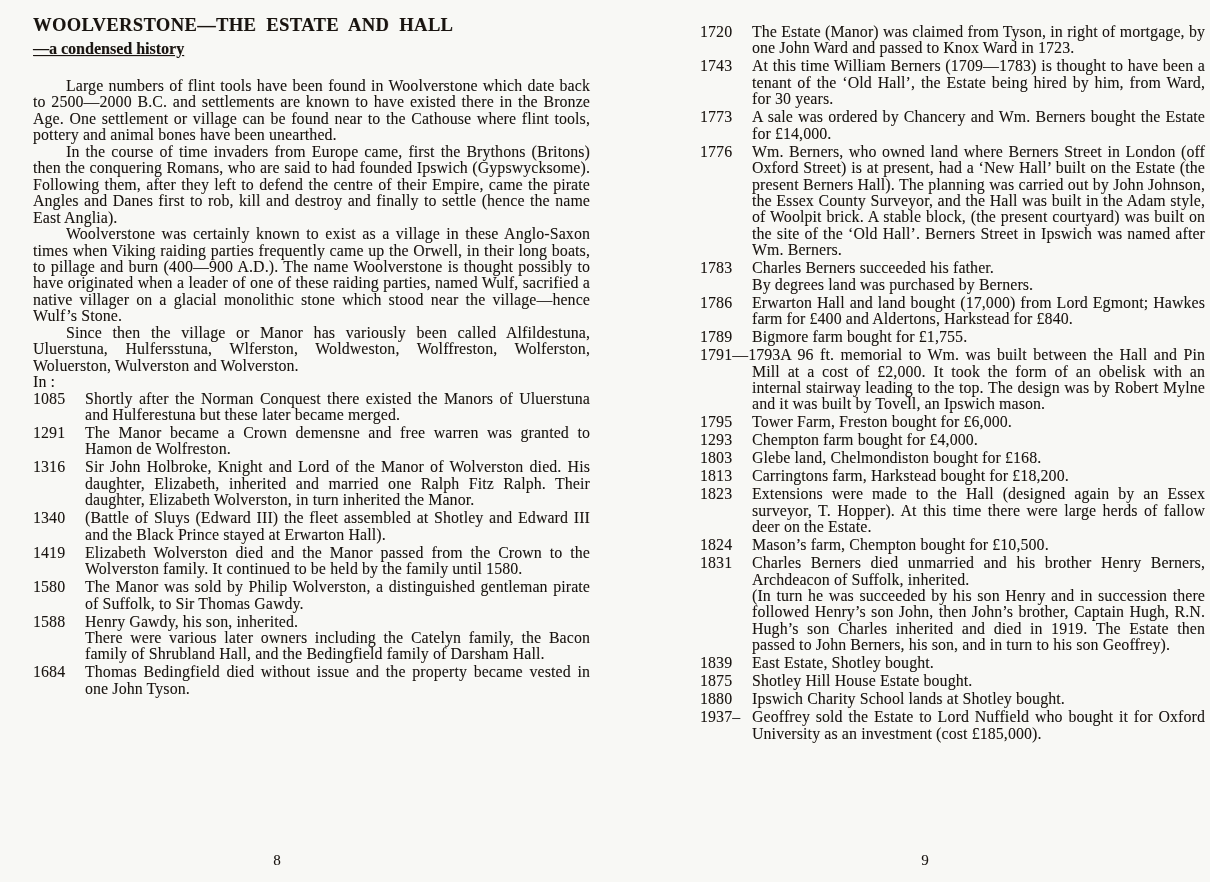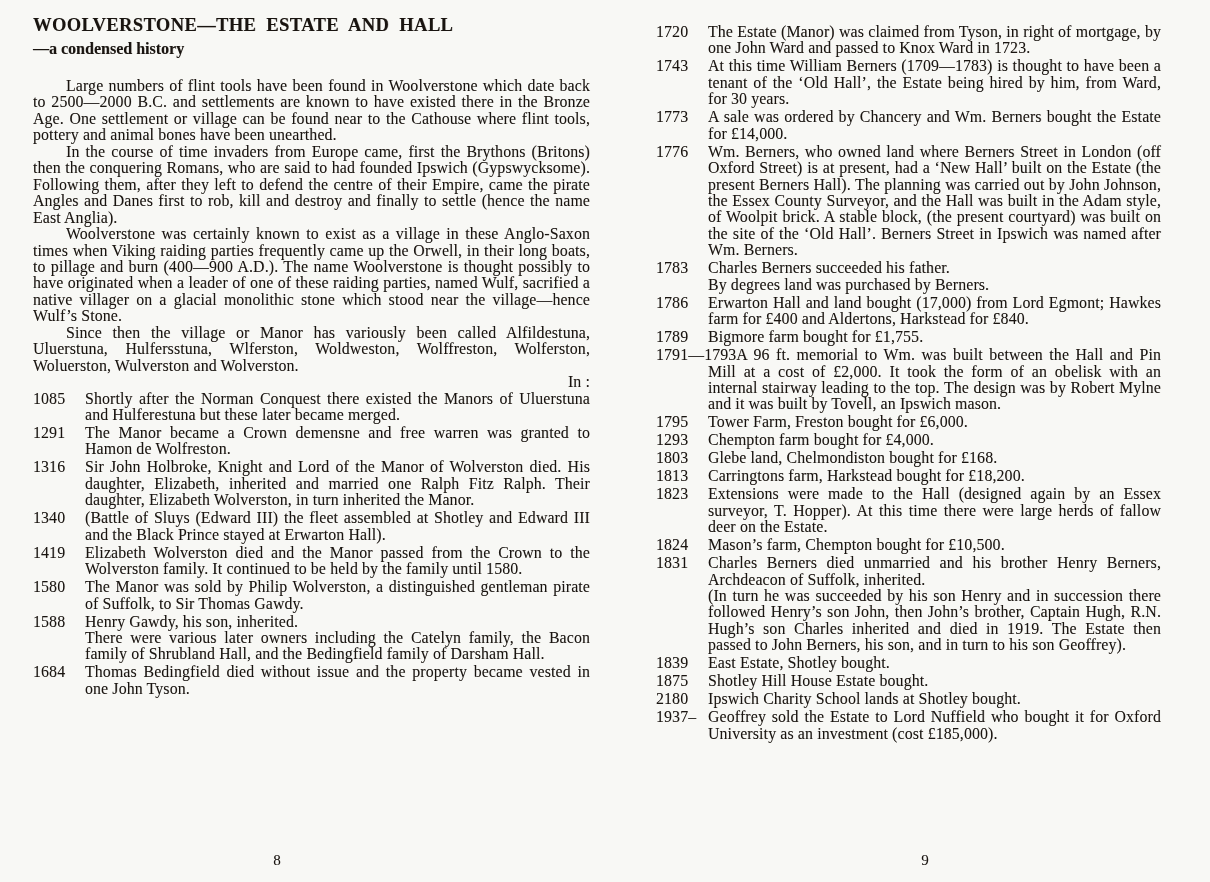--- a/index.html
+++ b/index.html
@@ -7,53 +7,53 @@
     width: 1210px; height: 882px;
     background: #f8f8f5;
     overflow: hidden;
     position: relative;
     font-family: "Liberation Serif", "DejaVu Serif", serif;
     color: #191410;
   }
   .book { position: absolute; inset: 0; }
   .page { position: absolute; }
   .page-left  { left: 33px;  top: 14px; width: 557px; }
-  .page-right { left: 656px; top: 24px; width: 505px; }
+  .page-right { left: 700px; top: 24px; width: 505px; }
 
   .doc-title {
     margin: 0;
     font-size: 18.5px;
     font-weight: bold;
     letter-spacing: 0.4px;
     word-spacing: 5px;
     line-height: 22px;
     text-shadow: 0.4px 0.4px 0 rgba(25,18,10,0.35);
   }
   .doc-subtitle {
     margin: 4px 0 20px 0;
     font-size: 16px;
     font-weight: bold;
     line-height: 18px;
     text-shadow: 0.4px 0.4px 0 rgba(25,18,10,0.35);
+    text-decoration: underline;
   }
 
   .bodytext, .para, .entry-main, .entry-extra, .inline-label {
     font-size: 15.8px;
     line-height: 16.45px;
     letter-spacing: 0.15px;
   }
   .para {
     margin: 0;
     text-indent: 33px;
     text-align: justify;
     text-shadow: 0.3px 0.3px 0 rgba(25,18,10,0.28);
   }
   .inline-label {
     text-shadow: 0.3px 0.3px 0 rgba(25,18,10,0.28);
-    text-align: right;
   }
   .timeline { margin-top: 0; }
   .entry { margin-bottom: 1.5px; }
   .entry-main {
     padding-left: 52px;
     text-indent: -52px;
     text-align: justify;
     text-shadow: 0.3px 0.3px 0 rgba(25,18,10,0.28);
   }
   .entry-main .year {
@@ -233,21 +233,21 @@
           <div class="entry-main"><span class="year">1839</span><span class="etext">East Estate, Shotley bought.</span></div>
           <div class="entry-extra"></div>
         </div>
 
         <div class="entry">
           <div class="entry-main"><span class="year">1875</span><span class="etext">Shotley Hill House Estate bought.</span></div>
           <div class="entry-extra"></div>
         </div>
 
         <div class="entry">
-          <div class="entry-main"><span class="year">2180</span><span class="etext">Ipswich Charity School lands at Shotley bought.</span></div>
+          <div class="entry-main"><span class="year">1880</span><span class="etext">Ipswich Charity School lands at Shotley bought.</span></div>
           <div class="entry-extra"></div>
         </div>
 
         <div class="entry">
           <div class="entry-main"><span class="year">1937–</span><span class="etext">Geoffrey sold the Estate to Lord Nuffield who bought it for Oxford University as an investment (cost £185,000).</span></div>
           <div class="entry-extra"></div>
         </div>
       </div>
   </div>
 

